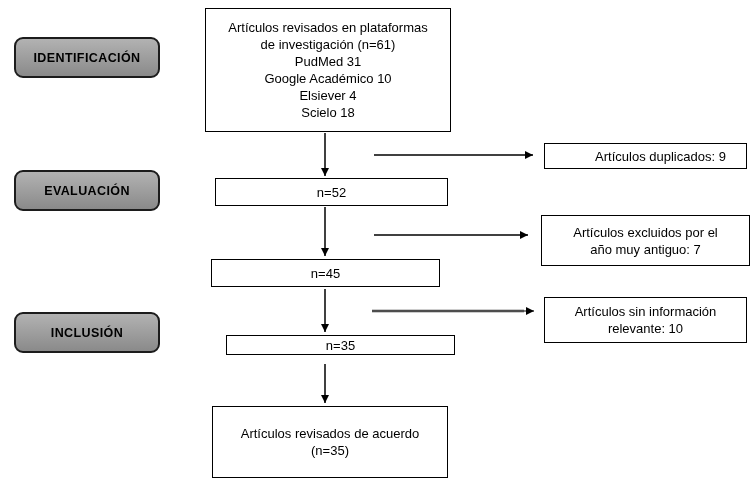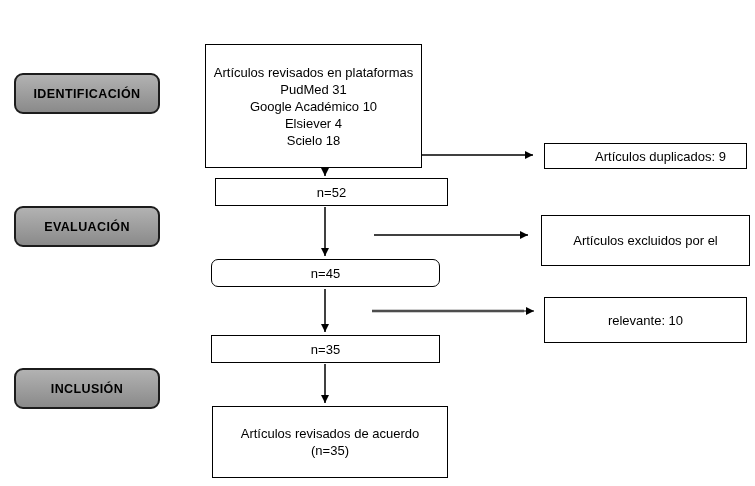--- a/index.html
+++ b/index.html
@@ -8,37 +8,37 @@
     font-family:"Liberation Sans", sans-serif; color:#000;
     overflow:hidden;
   }
   .arrows { position:absolute; left:0; top:0; width:755px; height:486px; pointer-events:none; }
 
   .stage {
     position:absolute; left:14px; width:146px; height:41px;
     box-sizing:border-box; border:2px solid #1c1c1c; border-radius:9px;
     background:linear-gradient(180deg,#b2b2b2 0%, #9c9c9c 55%, #8a8a8a 100%);
     display:flex; align-items:center; justify-content:center;
-    font-weight:bold; font-size:12.5px; letter-spacing:0.4px;margin-top:36px;
+    font-weight:bold; font-size:12.5px; letter-spacing:0.4px;
   }
   .stage-1 { top:37px; }
   .stage-2 { top:170px; }
   .stage-3 { top:252px; }
-  .stage-4 { top:332px; }
+  .stage-4 { top:312px; }
 
   .wbox {
     position:absolute; box-sizing:border-box; background:#ffffff;
     border:1.5px solid #000000;
     display:flex; flex-direction:column; align-items:center; justify-content:center;
     text-align:center; font-size:13px; line-height:17px;
   }
-  .box-top     { left:205px; top:8px;   width:217px; height:124px;margin-top:36px; }
+  .box-top     { left:205px; top:8px;   width:246px; height:124px; }
   .box-n52     { left:215px; top:178px; width:233px; height:28px; }
-  .box-n45     { left:211px; top:259px; width:229px; height:28px;border-radius:7px; }
-  .box-n35     { left:211px; top:335px; width:229px; height:28px; }
+  .box-n45     { left:211px; top:259px; width:229px; height:28px; }
+  .box-n35     { left:226px; top:335px; width:229px; height:20px; }
   .box-final   { left:212px; top:406px; width:236px; height:72px; }
   .box-excl-1  { left:544px; top:143px; width:203px; height:26px;padding-left:30px; }
   .box-excl-2  { left:541px; top:215px; width:209px; height:51px; }
   .box-excl-3  { left:544px; top:297px; width:203px; height:46px; }
 </style>
 </head>
 <body>
 
 <div class="canvas">
 
@@ -65,20 +65,21 @@
   </div>
   <div class="stage stage-2">
     <span>EVALUACIÓN</span>
   </div>
   <div class="stage stage-4">
     <span>INCLUSIÓN</span>
   </div>
 
   <div class="wbox box-top">
     <div>Artículos revisados en plataformas</div>
+    <div>de investigación (n=61)</div>
     <div>PudMed 31</div>
     <div>Google Académico 10</div>
     <div>Elsiever 4</div>
     <div>Scielo 18</div>
   </div>
 
   <div class="wbox box-n52">
     <div>n=52</div>
   </div>
   <div class="wbox box-n45">
@@ -91,18 +92,20 @@
   <div class="wbox box-final">
     <div>Artículos revisados de acuerdo</div>
     <div>(n=35)</div>
   </div>
 
   <div class="wbox box-excl-1">
     <div>Artículos duplicados: 9</div>
   </div>
   <div class="wbox box-excl-2">
     <div>Artículos excluidos por el</div>
+    <div>año muy antiguo: 7</div>
   </div>
   <div class="wbox box-excl-3">
+    <div>Artículos sin información</div>
     <div>relevante: 10</div>
   </div>
 
 </div>
 
 </body></html>

